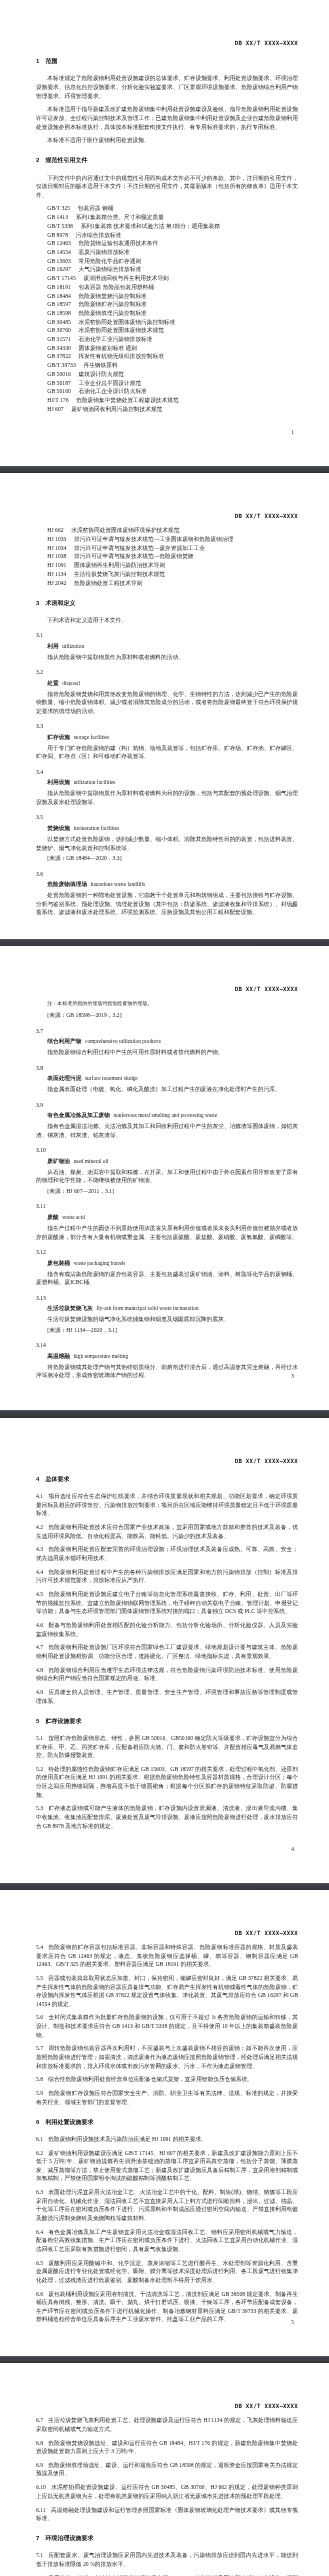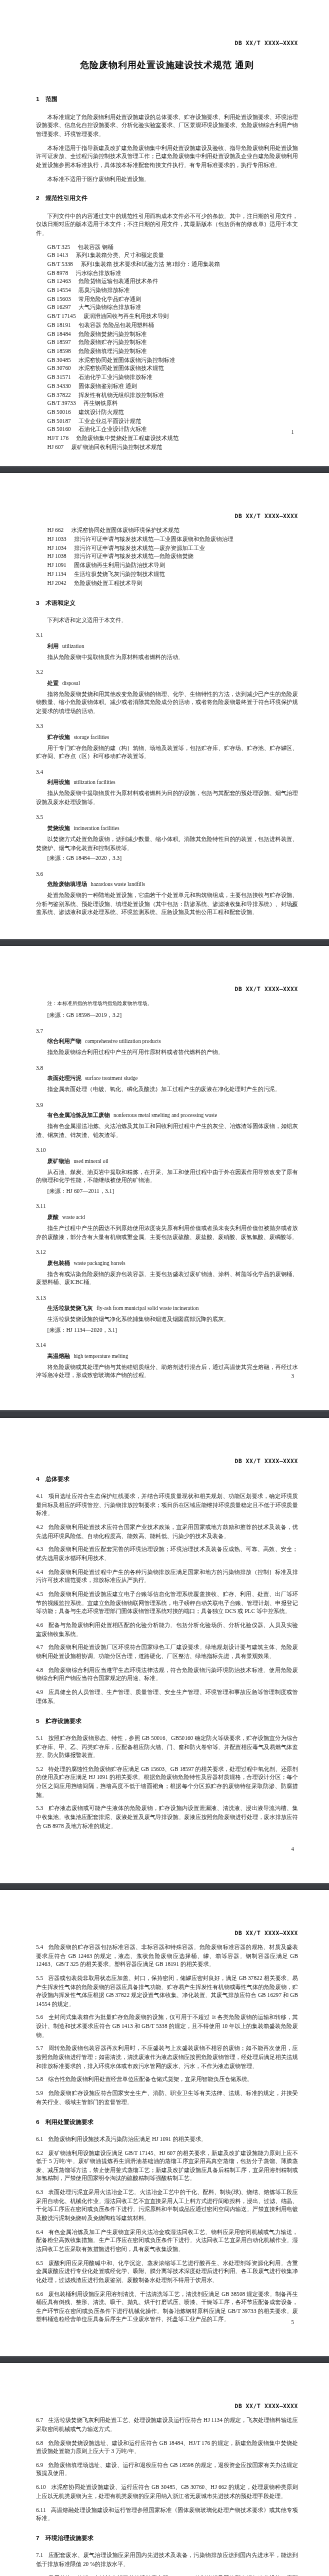--- a/index.html
+++ b/index.html
@@ -24,21 +24,20 @@
   .src{font-size:5.7px;line-height:8.6px;padding-left:11.3px;margin:0 0 3.1px;}
   .note{font-size:5px;line-height:7.7px;padding-left:11.3px;margin:0 0 4.1px;color:#222;}
   .page-no{position:absolute;right:36px;bottom:31px;font-size:5.4px;color:#222;}
 </style>
 </head>
 <body>
 
 <div id="doc-root">
     <div class="page" style="height: 466px;">
       <div class="page-header">DB XX/T XXXX—XXXX</div>
-      <div class="doc-title">危险废物利用处置设施建设技术规范 通则</div>
       <div class="sec-h"><span class="h-num">1</span><span class="h-text">范围</span></div>
       <p class="para indent">本标准规定了危险废物利用处置设施建设的总体要求、贮存设施要求、利用处置设施要求、环境治理设施要求、信息化自控设施要求、分析化验实验室要求、厂区景观环境设施要求、危险废物综合利用产物管理要求、环境管理要求。</p>
       <p class="para indent">本标准适用于指导新建及改扩建危险废物集中利用处置设施建设及验收、指导危险废物利用处置设施许可证发放、全过程污染控制技术及管理工作；已建危险废物集中利用处置设施及企业自建危险废物利用处置设施参照本标准执行，具体按本标准配套衔接文件执行。有专用标准要求的，执行专用标准。</p>
       <p class="para indent">本标准不适用于医疗废物利用处置设施。</p>
       <div class="sec-h"><span class="h-num">2</span><span class="h-text">规范性引用文件</span></div>
       <p class="para indent">下列文件中的内容通过文中的规范性引用而构成本文件必不可少的条款。其中，注日期的引用文件，仅该日期对应的版本适用于本文件；不注日期的引用文件，其最新版本（包括所有的修改单）适用于本文件。</p>
       <div class="ref"><span class="ref-code">GB/T 325</span><span class="ref-title">包装容器 钢桶</span></div>
       <div class="ref"><span class="ref-code">GB 1413</span><span class="ref-title">系列1集装箱分类、尺寸和额定质量</span></div>
       <div class="ref"><span class="ref-code">GB/T 5338</span><span class="ref-title">系列1集装箱 技术要求和试验方法 第1部分：通用集装箱</span></div>
       <div class="ref"><span class="ref-code">GB 8978</span><span class="ref-title">污水综合排放标准</span></div>

